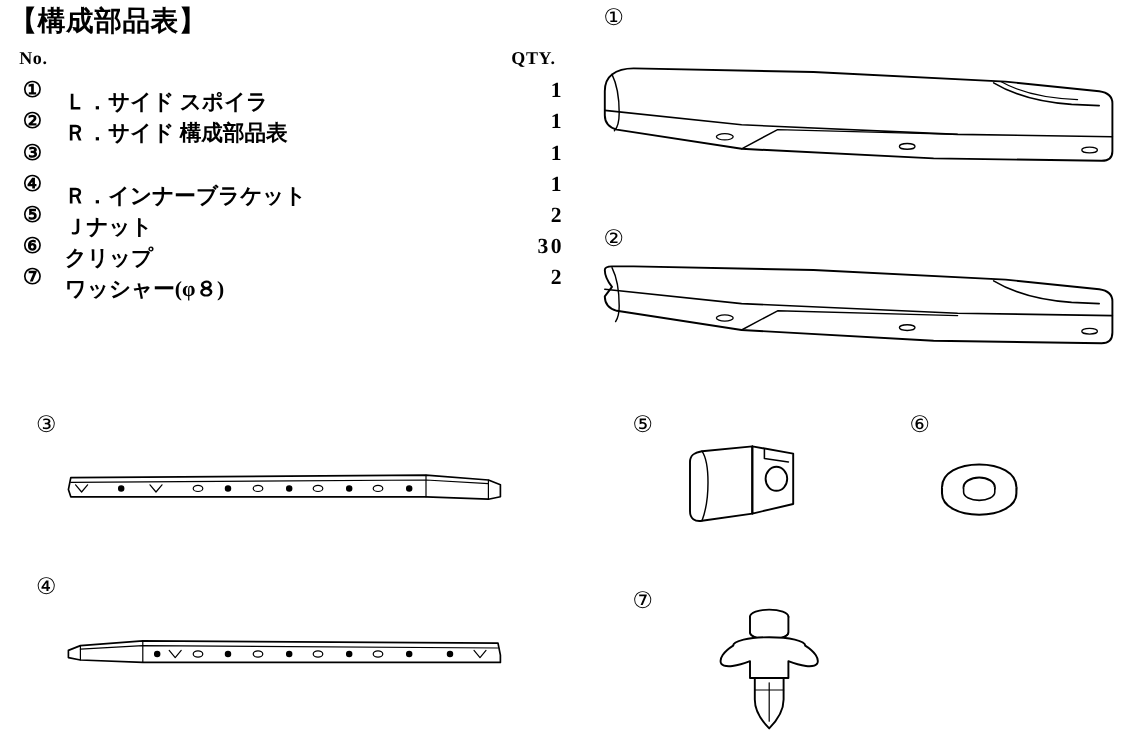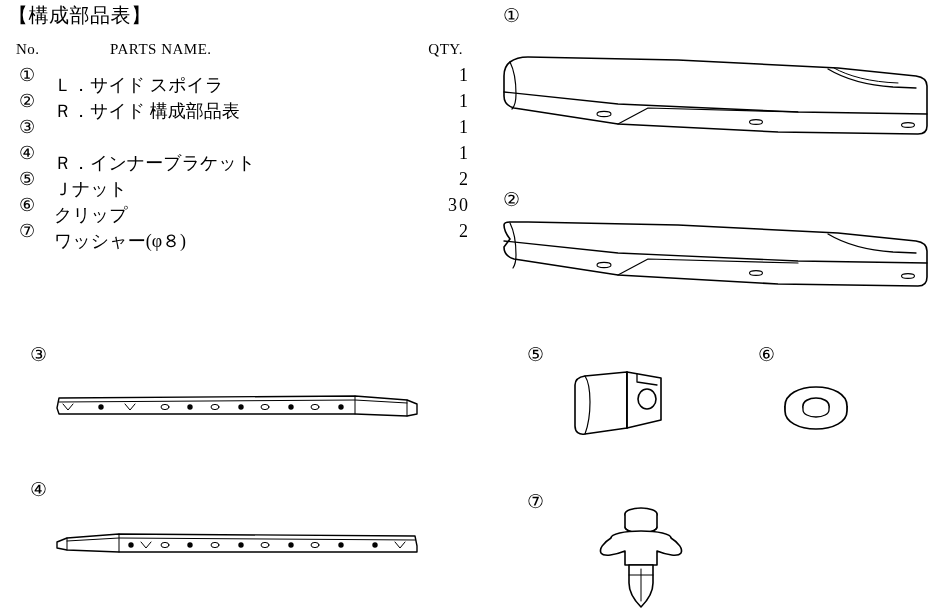--- a/index.html
+++ b/index.html
@@ -18,33 +18,34 @@
   .page {
     position: absolute;
     inset: 0;
   }
 
   
   .parts-title {
     position: absolute;
     left: 8px;
     top: 2px;
-    font-size: 20px;
-    font-weight: normal;
+    font-size: 23px;
+    font-weight: bold;
     letter-spacing: 0.5px;
     font-family: "Liberation Serif", serif;
     white-space: nowrap;
   }
   .parts-table {
     position: absolute;
     left: 10px;
     top: 36px;
     width: 470px;
     font-size: 18px;
     line-height: 26px;
+    font-weight: bold;
   }
   .parts-header {
     position: relative;
     height: 26px;
     font-size: 15px;
     letter-spacing: 0.5px;
   }
   .parts-header .h-no {
     position: absolute;
     left: 6px;
@@ -112,21 +113,20 @@
 <body>
 
 <div class="page">
 
   <div class="parts-title">【構成部品表】</div>
 
   <div class="parts-table">
 
     <div class="parts-header">
       <span class="h-no">No.</span>
-      <span class="h-name">PARTS  NAME.</span>
       <span class="h-qty">QTY.</span>
     </div>
 
     <div class="part-row">
       <span class="p-no">①</span>
       <span class="p-name">Ｌ．サイド スポイラ</span>
       <span class="p-qty">1</span>
     </div>
     <div class="part-row">
       <span class="p-no">②</span>

